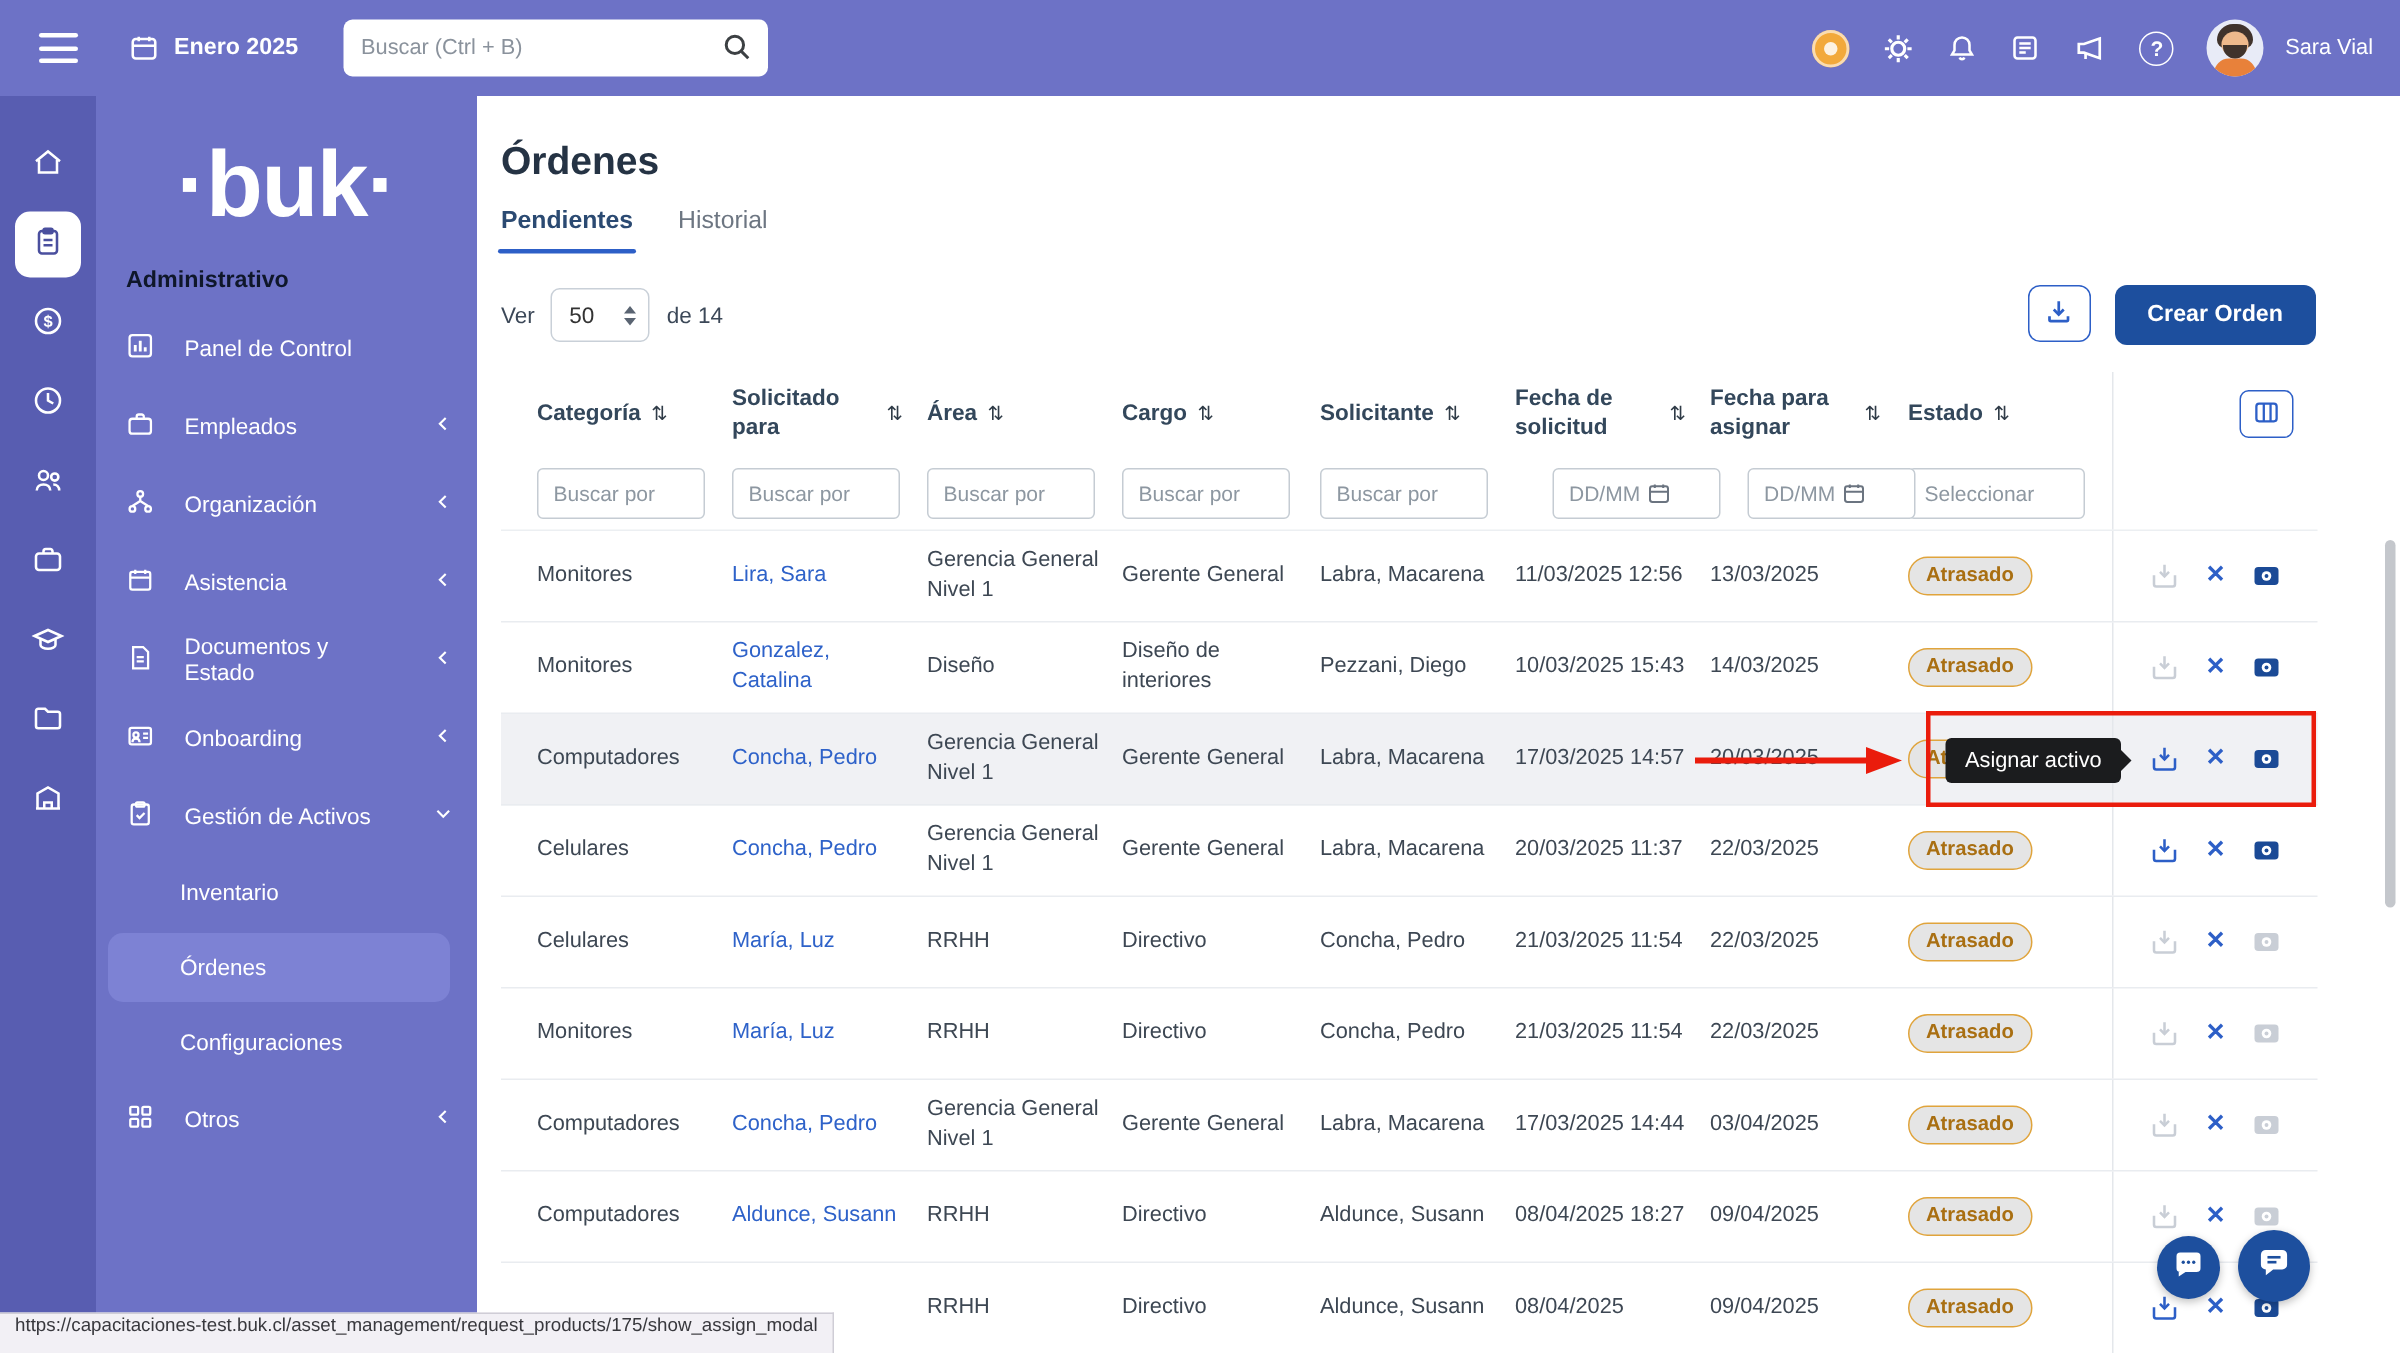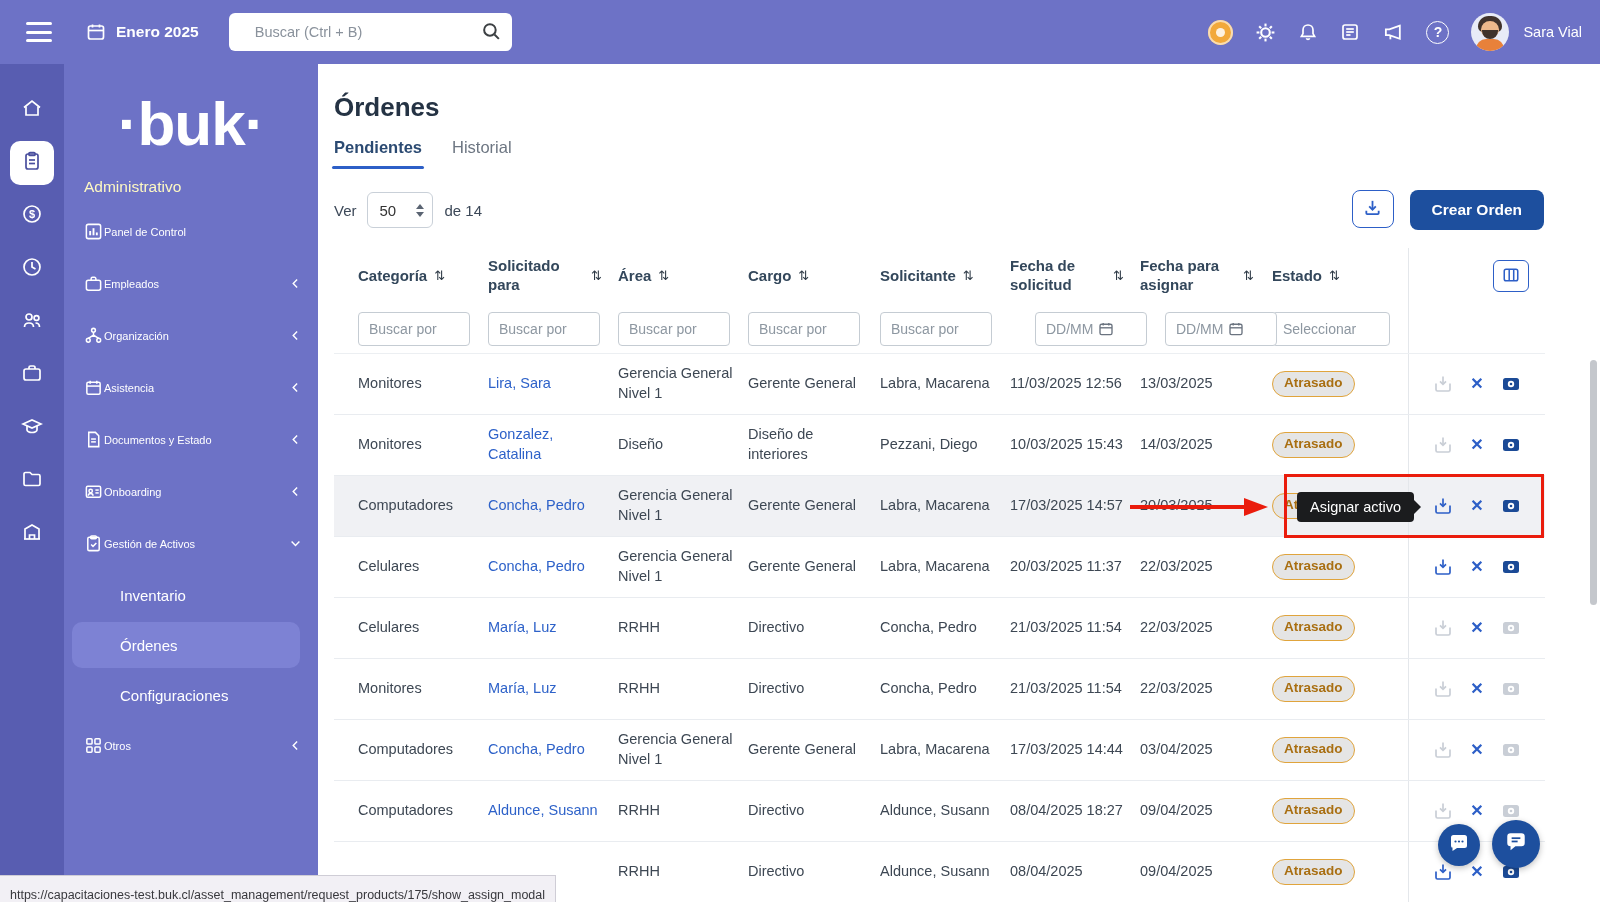--- a/index.html
+++ b/index.html
@@ -6,21 +6,21 @@
   html,body{width:1600px;height:902px;overflow:hidden;}
   body{font-family:"Liberation Sans",sans-serif;background:#fff;}
   .app{position:relative;width:1600px;height:902px;overflow:hidden;background:#fff;}
 
   
   .topbar{position:absolute;top:0;left:0;right:0;height:64px;background:#6d72c6;display:flex;align-items:center;z-index:30;}
   .hamburger{width:26px;height:20px;margin-left:26px;display:flex;flex-direction:column;justify-content:space-between;cursor:pointer;}
   .hamburger span{display:block;height:3px;border-radius:2px;background:#fff;}
   .date-widget{display:flex;align-items:center;gap:10px;margin-left:34px;color:#fff;font-size:15.5px;font-weight:bold;cursor:pointer;}
   .search{position:relative;margin-left:30px;width:283px;}
-  .search input{width:100%;height:38px;border:none;border-radius:6px;padding:0 40px 0 26px;font-size:14.5px;color:#333;outline:none;font-family:"Liberation Sans",sans-serif;}
+  .search input{width:100%;height:38px;border:none;border-radius:6px;padding:0 40px 0 12px;font-size:14.5px;color:#333;outline:none;font-family:"Liberation Sans",sans-serif;}
   .search input::placeholder{color:#8a929c;}
   .search .mag{position:absolute;right:10px;top:8px;}
   .top-right{position:absolute;right:18px;top:0;height:64px;display:flex;align-items:center;gap:22px;}
   .coin{width:25px;height:25px;border-radius:50%;background:#f2a93b;box-shadow:inset 0 0 0 2px rgba(255,255,255,.6);position:relative;cursor:pointer;}
   .coin::after{content:"";position:absolute;left:8px;top:8px;width:9px;height:9px;border-radius:50%;background:#fff;opacity:.85;}
   .tico{cursor:pointer;display:flex;align-items:center;}
   .help-circle{width:23px;height:23px;border:1.7px solid #fff;border-radius:50%;color:#fff;font-size:14px;font-weight:bold;display:flex;align-items:center;justify-content:center;}
   .avatar{width:38px;height:38px;border-radius:50%;background:#e8ebf7;overflow:hidden;position:relative;cursor:pointer;flex:none;}
   .av-hair{position:absolute;left:7px;top:3px;width:24px;height:16px;border-radius:12px 12px 6px 6px;background:#40332c;}
   .av-face{position:absolute;left:10px;top:8px;width:18px;height:17px;border-radius:50%;background:#eeb98c;}
@@ -30,23 +30,23 @@
 
   
   .rail{position:absolute;top:64px;left:0;width:64px;bottom:0;background:#585db1;padding-top:24px;display:flex;flex-direction:column;align-items:center;gap:9px;z-index:20;}
   .rail-item{width:44px;height:44px;border-radius:10px;display:flex;align-items:center;justify-content:center;cursor:pointer;color:#fff;}
   .rail-item.active{background:#fff;color:#4a4f9e;}
   .rail-item svg{stroke:currentColor;}
 
   
   .sidebar{position:absolute;top:64px;left:64px;width:254px;bottom:0;background:#6d72c6;z-index:20;overflow:hidden;}
   .logo{color:#fff;font-size:62px;font-weight:bold;text-align:center;margin-top:26px;letter-spacing:-1px;line-height:1.1;}
-  .section-label{color:#fef9c3;font-size:15.5px;font-weight:normal;padding-left:20px;margin-top:20px;}
+  .section-label{color:#0f172a;font-size:15.5px;font-weight:bold;padding-left:20px;margin-top:20px;}
   .menu{margin-top:10px;}
-  .menu-item{height:52px;display:flex;align-items:center;gap:1px;padding:0 16px 0 20px;color:#fff;font-size:11px;cursor:pointer;}
+  .menu-item{height:52px;display:flex;align-items:center;gap:20px;padding:0 16px 0 20px;color:#fff;font-size:15px;cursor:pointer;}
   .menu-item .lbl{flex:1;}
   .menu-item svg{flex:none;}
   .subitem{height:50px;display:flex;align-items:center;padding-left:56px;color:#fff;font-size:15px;cursor:pointer;}
   .subitem.active{background:#7d82d4;border-radius:10px;margin:2px 18px 2px 8px;height:46px;padding-left:48px;}
 
   
   .main{position:absolute;top:64px;left:318px;right:0;bottom:0;background:#fff;padding:28px 0 0 16px;overflow:hidden;}
   .page-title{font-size:26px;font-weight:bold;color:#253344;height:34px;}
   .tabs{display:flex;gap:30px;margin-top:12px;height:36px;align-items:flex-start;}
   .tab{font-size:16.5px;color:#6d7682;cursor:pointer;position:relative;padding-bottom:12px;}
@@ -92,21 +92,21 @@
   .a-on{color:#2d5fc7;}
   .a-dark{color:#1b4a96;}
   .a-off{color:#c9ced6;}
   .xmark{font-size:16px;font-weight:bold;line-height:1;}
 
   
   .ann-rect{position:absolute;left:1284px;top:474px;width:260px;height:64px;border:3px solid #ea1c0c;z-index:60;pointer-events:none;}
   .ann-arrow{position:absolute;left:1128px;top:495px;z-index:60;pointer-events:none;}
   .tooltip{position:absolute;left:1297px;top:492px;background:#1b1c1e;color:#fff;font-size:14.5px;padding:7px 13px;border-radius:4px;z-index:70;white-space:nowrap;}
   .tooltip::after{content:"";position:absolute;right:-7px;top:50%;margin-top:-7px;border-top:7px solid transparent;border-bottom:7px solid transparent;border-left:7px solid #1b1c1e;}
-  .statusbar{position:absolute;left:0;bottom:0;height:27px;background:#f2f0f5;border:1px solid #cfcdd6;border-left:none;border-bottom:none;display:flex;align-items:flex-end;padding:0 10px;font-size:12.5px;color:#38383d;z-index:80;}
+  .statusbar{position:absolute;left:0;bottom:0;height:27px;background:#f2f0f5;border:1px solid #cfcdd6;border-left:none;border-bottom:none;display:flex;align-items:flex-start;padding:0 10px;font-size:12.5px;color:#38383d;z-index:80;}
   .fab{position:absolute;border-radius:50%;background:#1d4f9e;display:flex;align-items:center;justify-content:center;cursor:pointer;z-index:50;box-shadow:0 2px 6px rgba(0,0,0,.25);}
   .fab1{left:1438px;top:824px;width:42px;height:42px;}
   .fab2{left:1492px;top:820px;width:48px;height:48px;}
   .scroll-thumb{position:absolute;right:3px;top:360px;width:7px;height:245px;background:#c4c7cc;border-radius:4px;z-index:40;}
 </style>
 </head>
 <body>
 
 <div class="app">
 

